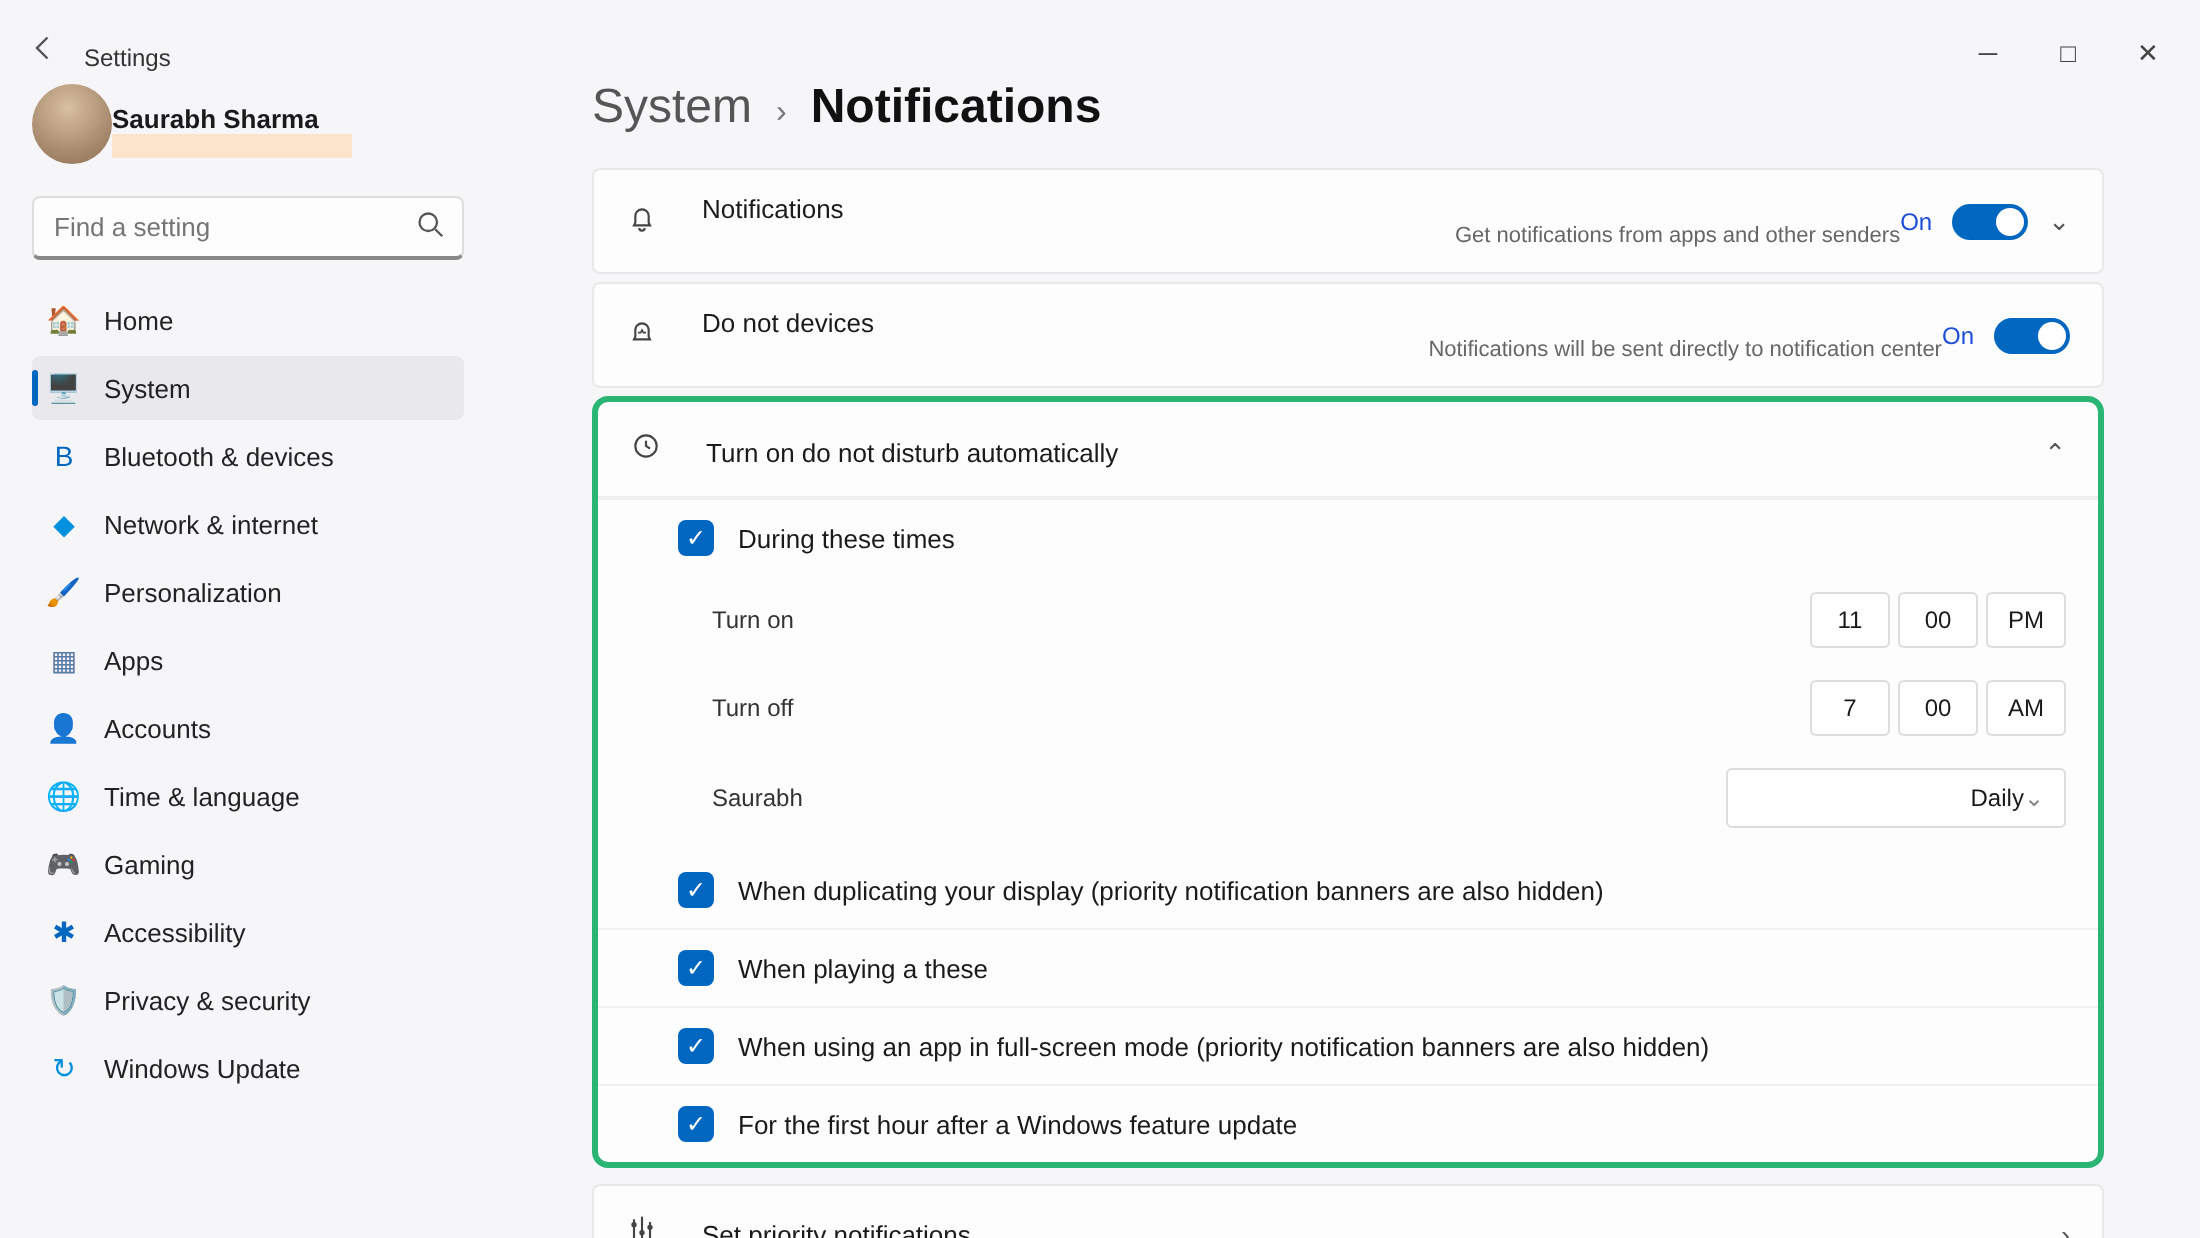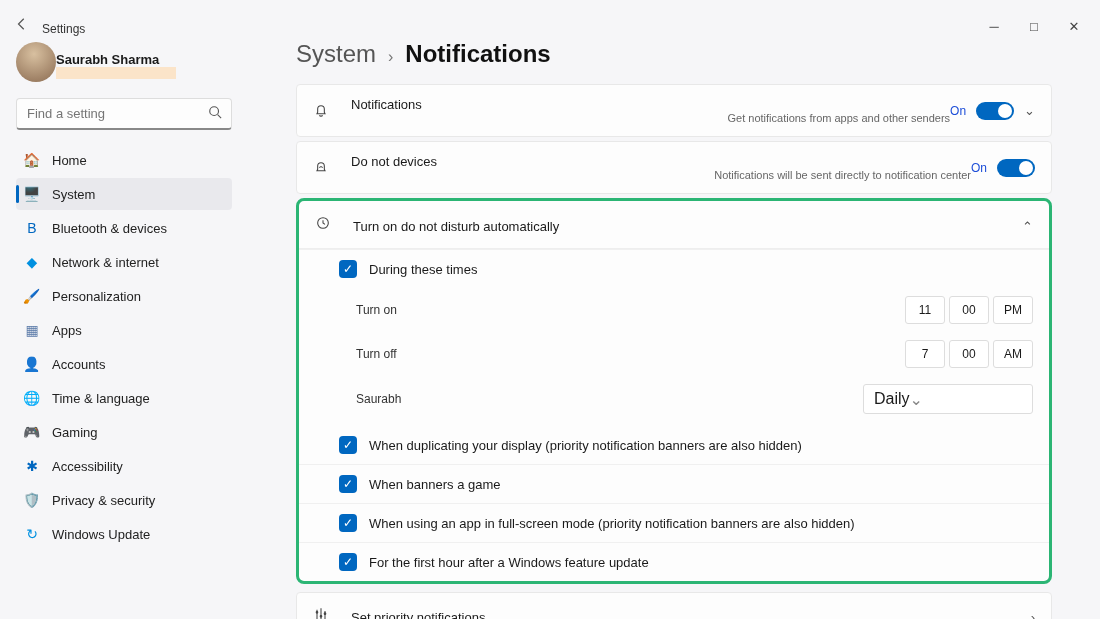--- a/index.html
+++ b/index.html
@@ -62,21 +62,21 @@
 .group .gchev { color: #555; }
 .optrow { display: flex; align-items: center; padding: 10px 16px 10px 40px; border-top: 1px solid #f0f0f0; }
 .optrow:first-of-type { border-top: none; }
 .checkbox { width: 18px; height: 18px; border-radius: 4px; background: #0067c0; margin-right: 12px; display: flex; align-items: center; justify-content: center; color: #fff; font-size: 12px; flex-shrink:0; }
 .optlabel { font-size: 13px; }
 .schedule { padding: 0 16px 4px 57px; }
 .schedrow { display: flex; align-items: center; padding: 8px 0; }
 .schedlabel { font-size: 12px; color: #333; }
 .sched-fields { margin-left: auto; display: flex; gap: 4px; }
 .fieldbox { width: 40px; height: 28px; border: 1px solid #ddd; border-radius: 3px; background: #fff; display: flex; align-items: center; justify-content: center; font-size: 12px; }
-.selectbox { width: 170px; height: 30px; border: 1px solid #ddd; border-radius: 3px; background: #fff; display: flex; align-items: center; padding: 0 10px; font-size: 16px; margin-left: auto; justify-content: flex-start; }
+.selectbox { width: 170px; height: 30px; border: 1px solid #ddd; border-radius: 3px; background: #fff; display: flex; align-items: center; padding: 0 10px; font-size: 12px; margin-left: auto; justify-content: flex-end; }
 
 
 .rowcard { background: #fdfdfd; border: 1px solid #e8e8e8; border-radius: 4px; padding: 14px 16px; margin-top: 4px; display: flex; align-items: center; }
 .rowcard .cicon { width: 20px; margin-right: 18px; color: #444; font-size: 16px; }
 .rowcard .ctitle { font-size: 13px; }
 .rowcard .chev { margin-left: auto; color: #555; }
 
 .content::-webkit-scrollbar { width: 0; }
 </style>
 </head>
@@ -251,21 +251,21 @@
         </div>
       </div>
 
       <div id="auto-opts">
           <div class="optrow">
             <div class="checkbox">✓</div>
             <span class="optlabel">When duplicating your display (priority notification banners are also hidden)</span>
           </div>
           <div class="optrow">
             <div class="checkbox">✓</div>
-            <span class="optlabel">When banners a game</span>
+            <span class="optlabel">When playing a these</span>
           </div>
           <div class="optrow">
             <div class="checkbox">✓</div>
             <span class="optlabel">When using an app in full-screen mode (priority notification banners are also hidden)</span>
           </div>
           <div class="optrow">
             <div class="checkbox">✓</div>
             <span class="optlabel">For the first hour after a Windows feature update</span>
           </div>
         </div>

